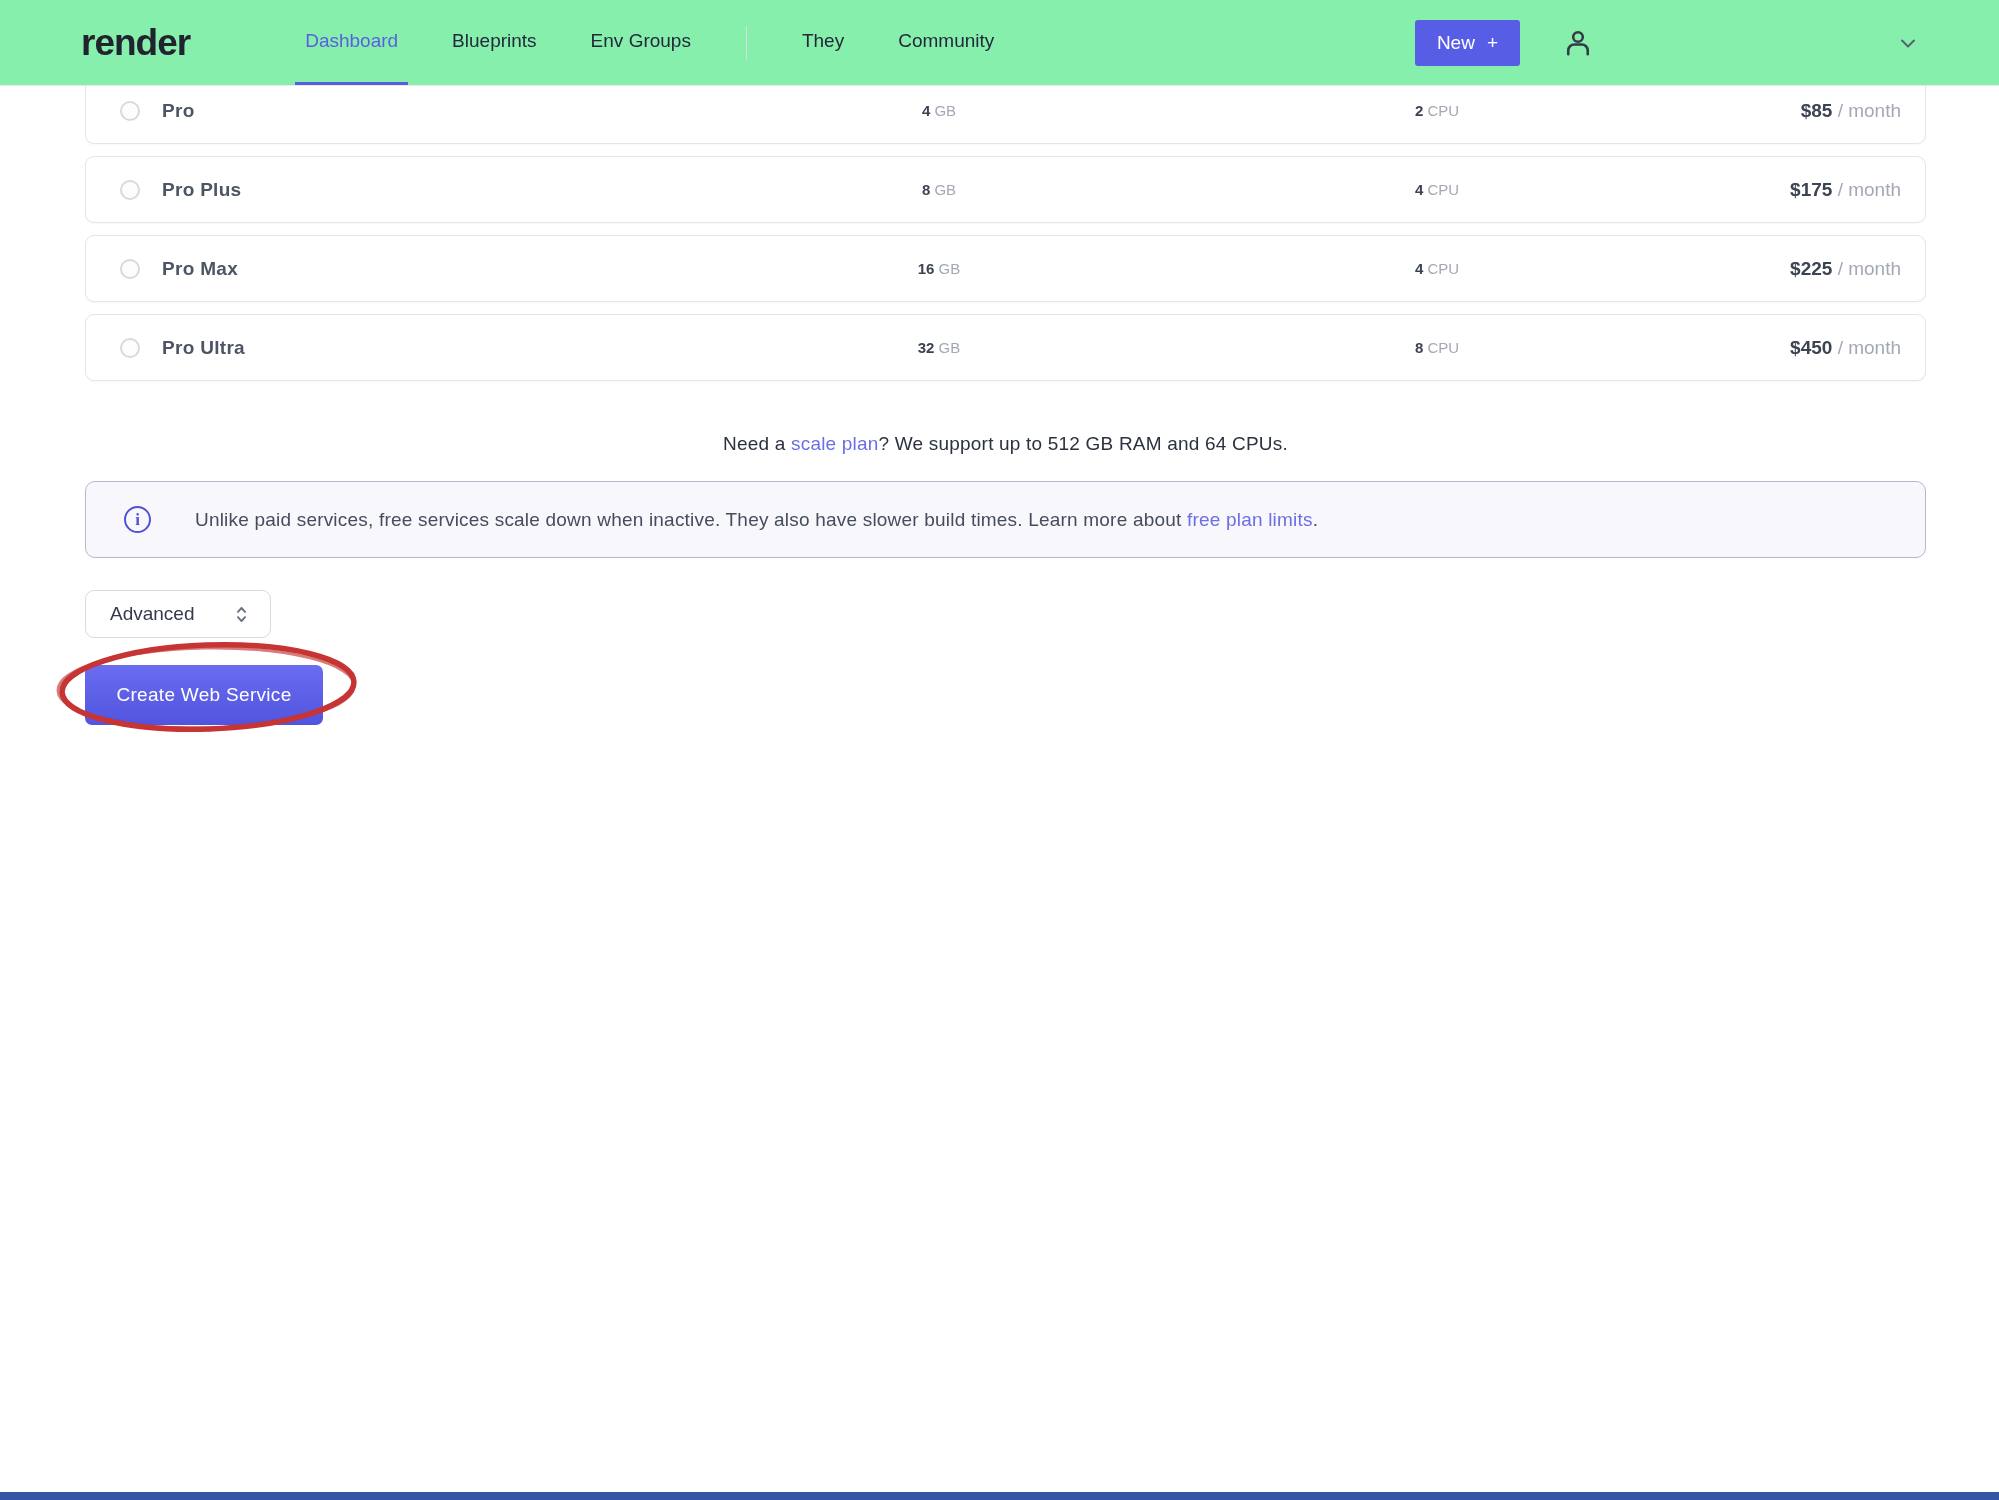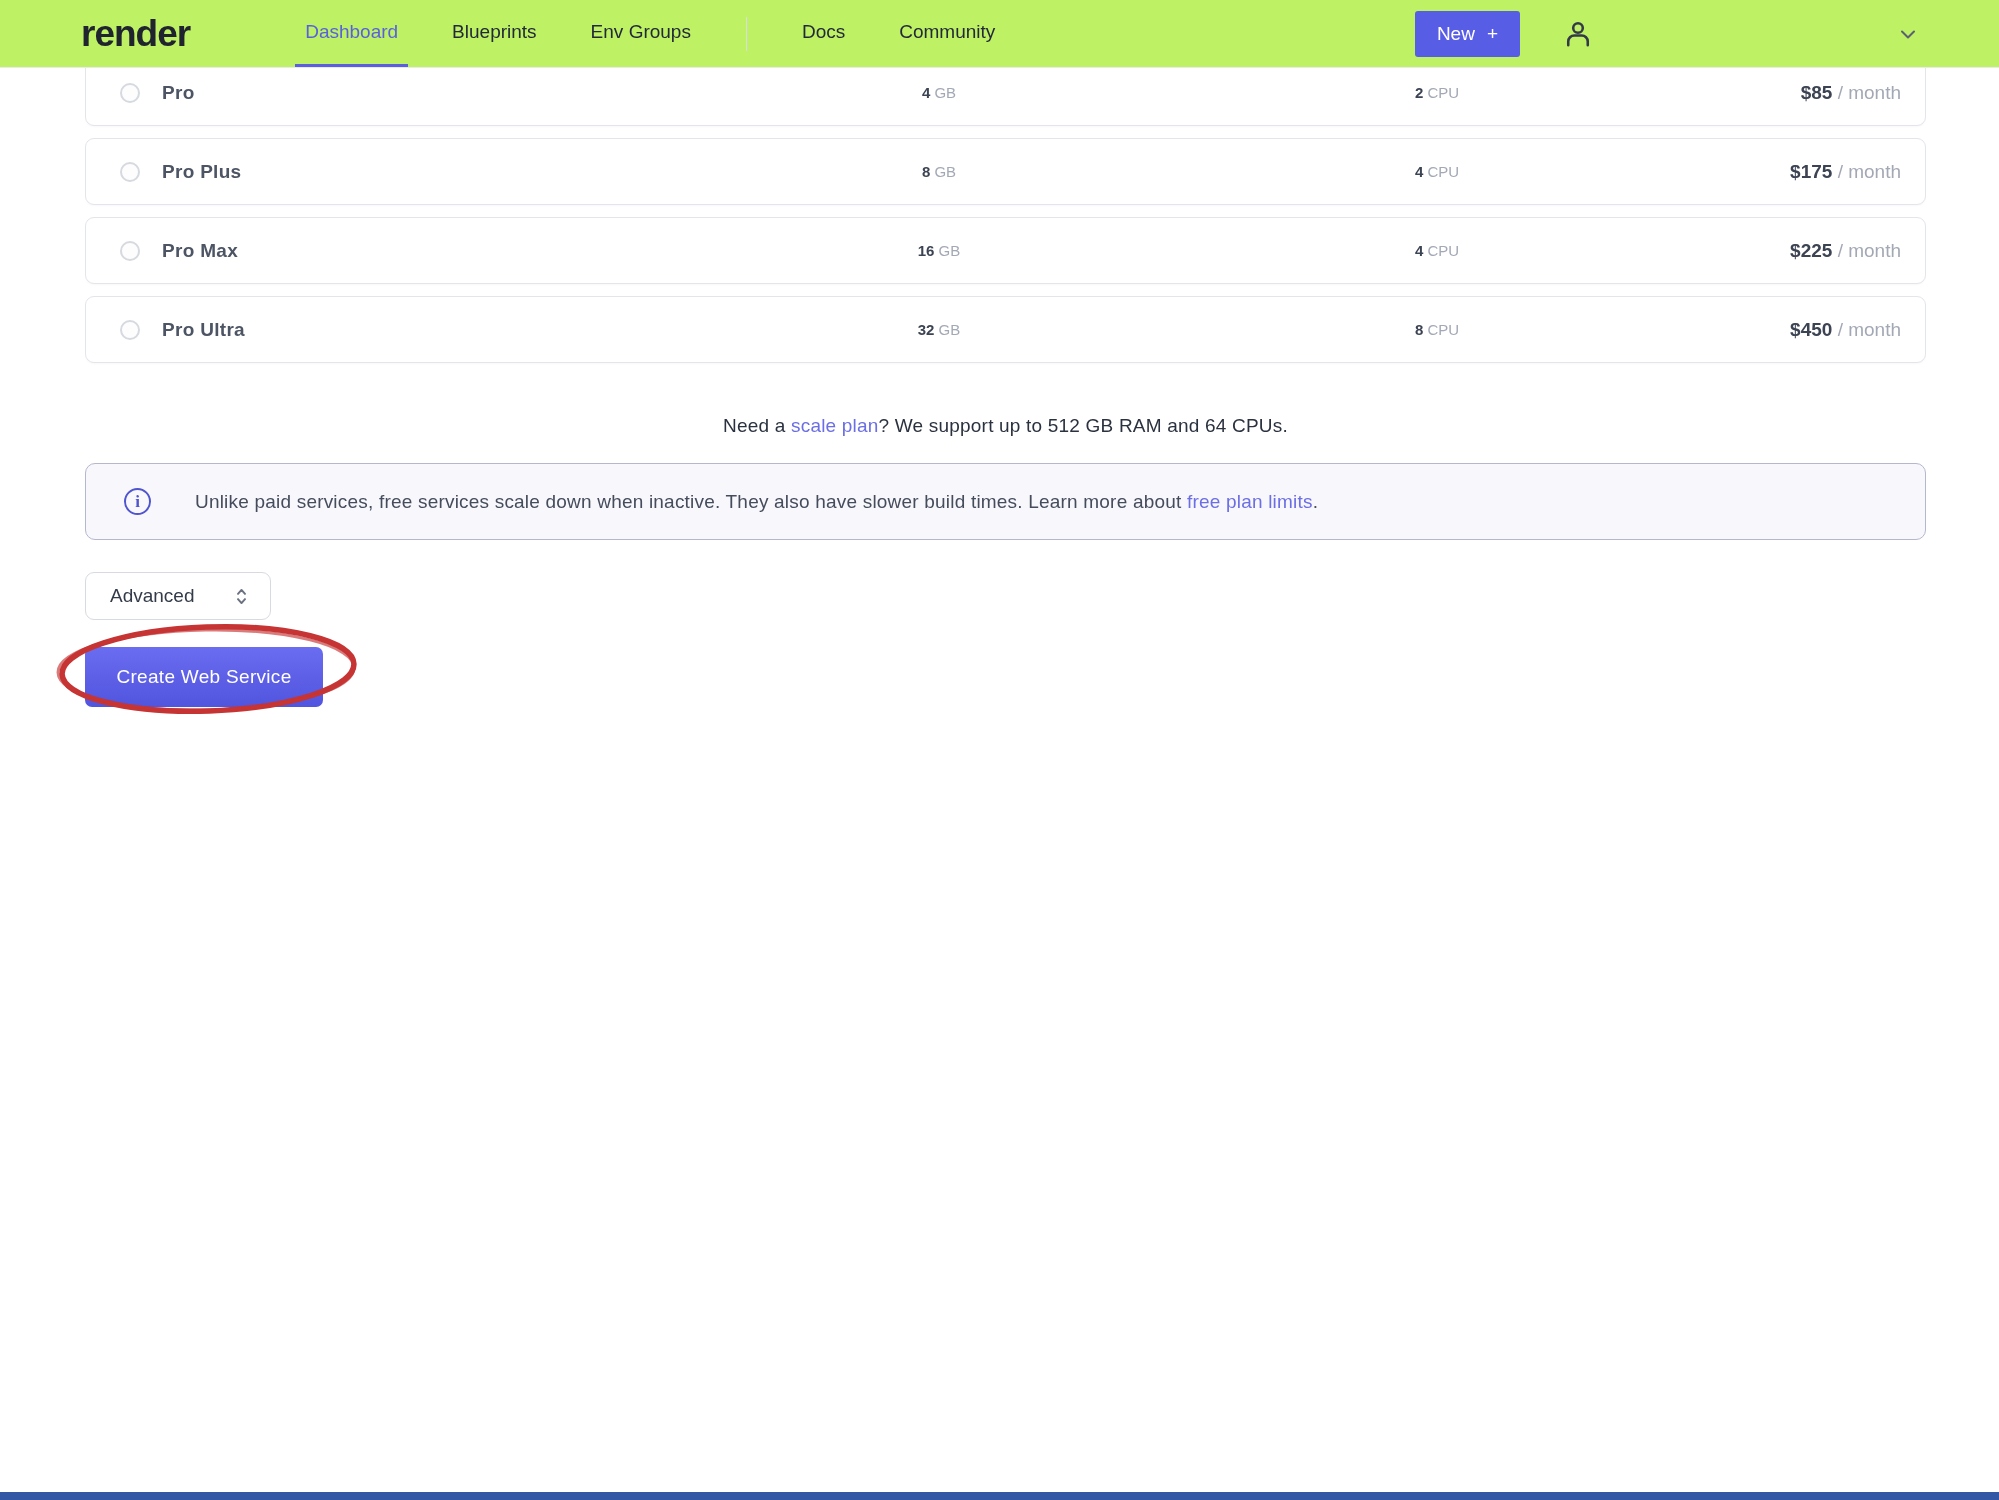--- a/index.html
+++ b/index.html
@@ -7,27 +7,27 @@
   body {
     font-family:"Liberation Sans", sans-serif;
     background:#ffffff;
     color:#333a47;
     position:relative;
     overflow:hidden;
   }
 
   
   .header {
-    height:68px;
+    height:86px;
     display:flex;
     align-items:center;
     padding-left:81px;
     padding-right:79px;
     border-bottom:1px solid #e8eaf0;
-    background:#bef264;
+    background:#86efac;
   }
   .logo {
     font-size:37px;
     font-weight:700;
     color:#20242f;
     letter-spacing:-1px;
     margin-right:88px;
   }
   .nav { display:flex; align-items:center; height:100%; }
   .nav-item {
@@ -215,21 +215,21 @@
 <body>
 
 <div class="header">
   <div class="logo">render</div>
 
   <div class="nav">
     <div class="nav-item active">Dashboard</div>
     <div class="nav-item">Blueprints</div>
     <div class="nav-item">Env Groups</div>
     <div class="nav-divider"></div>
-    <div class="nav-item">Docs</div>
+    <div class="nav-item">They</div>
     <div class="nav-item">Community</div>
   </div>
 
   <div class="header-right">
     <button class="btn-new">
       <span>New</span>
       <span>+</span>
     </button>
     <span class="avatar">
       <svg width="36" height="36" viewBox="0 0 24 24" fill="none" stroke="currentColor" stroke-width="1.7" stroke-linecap="round">

